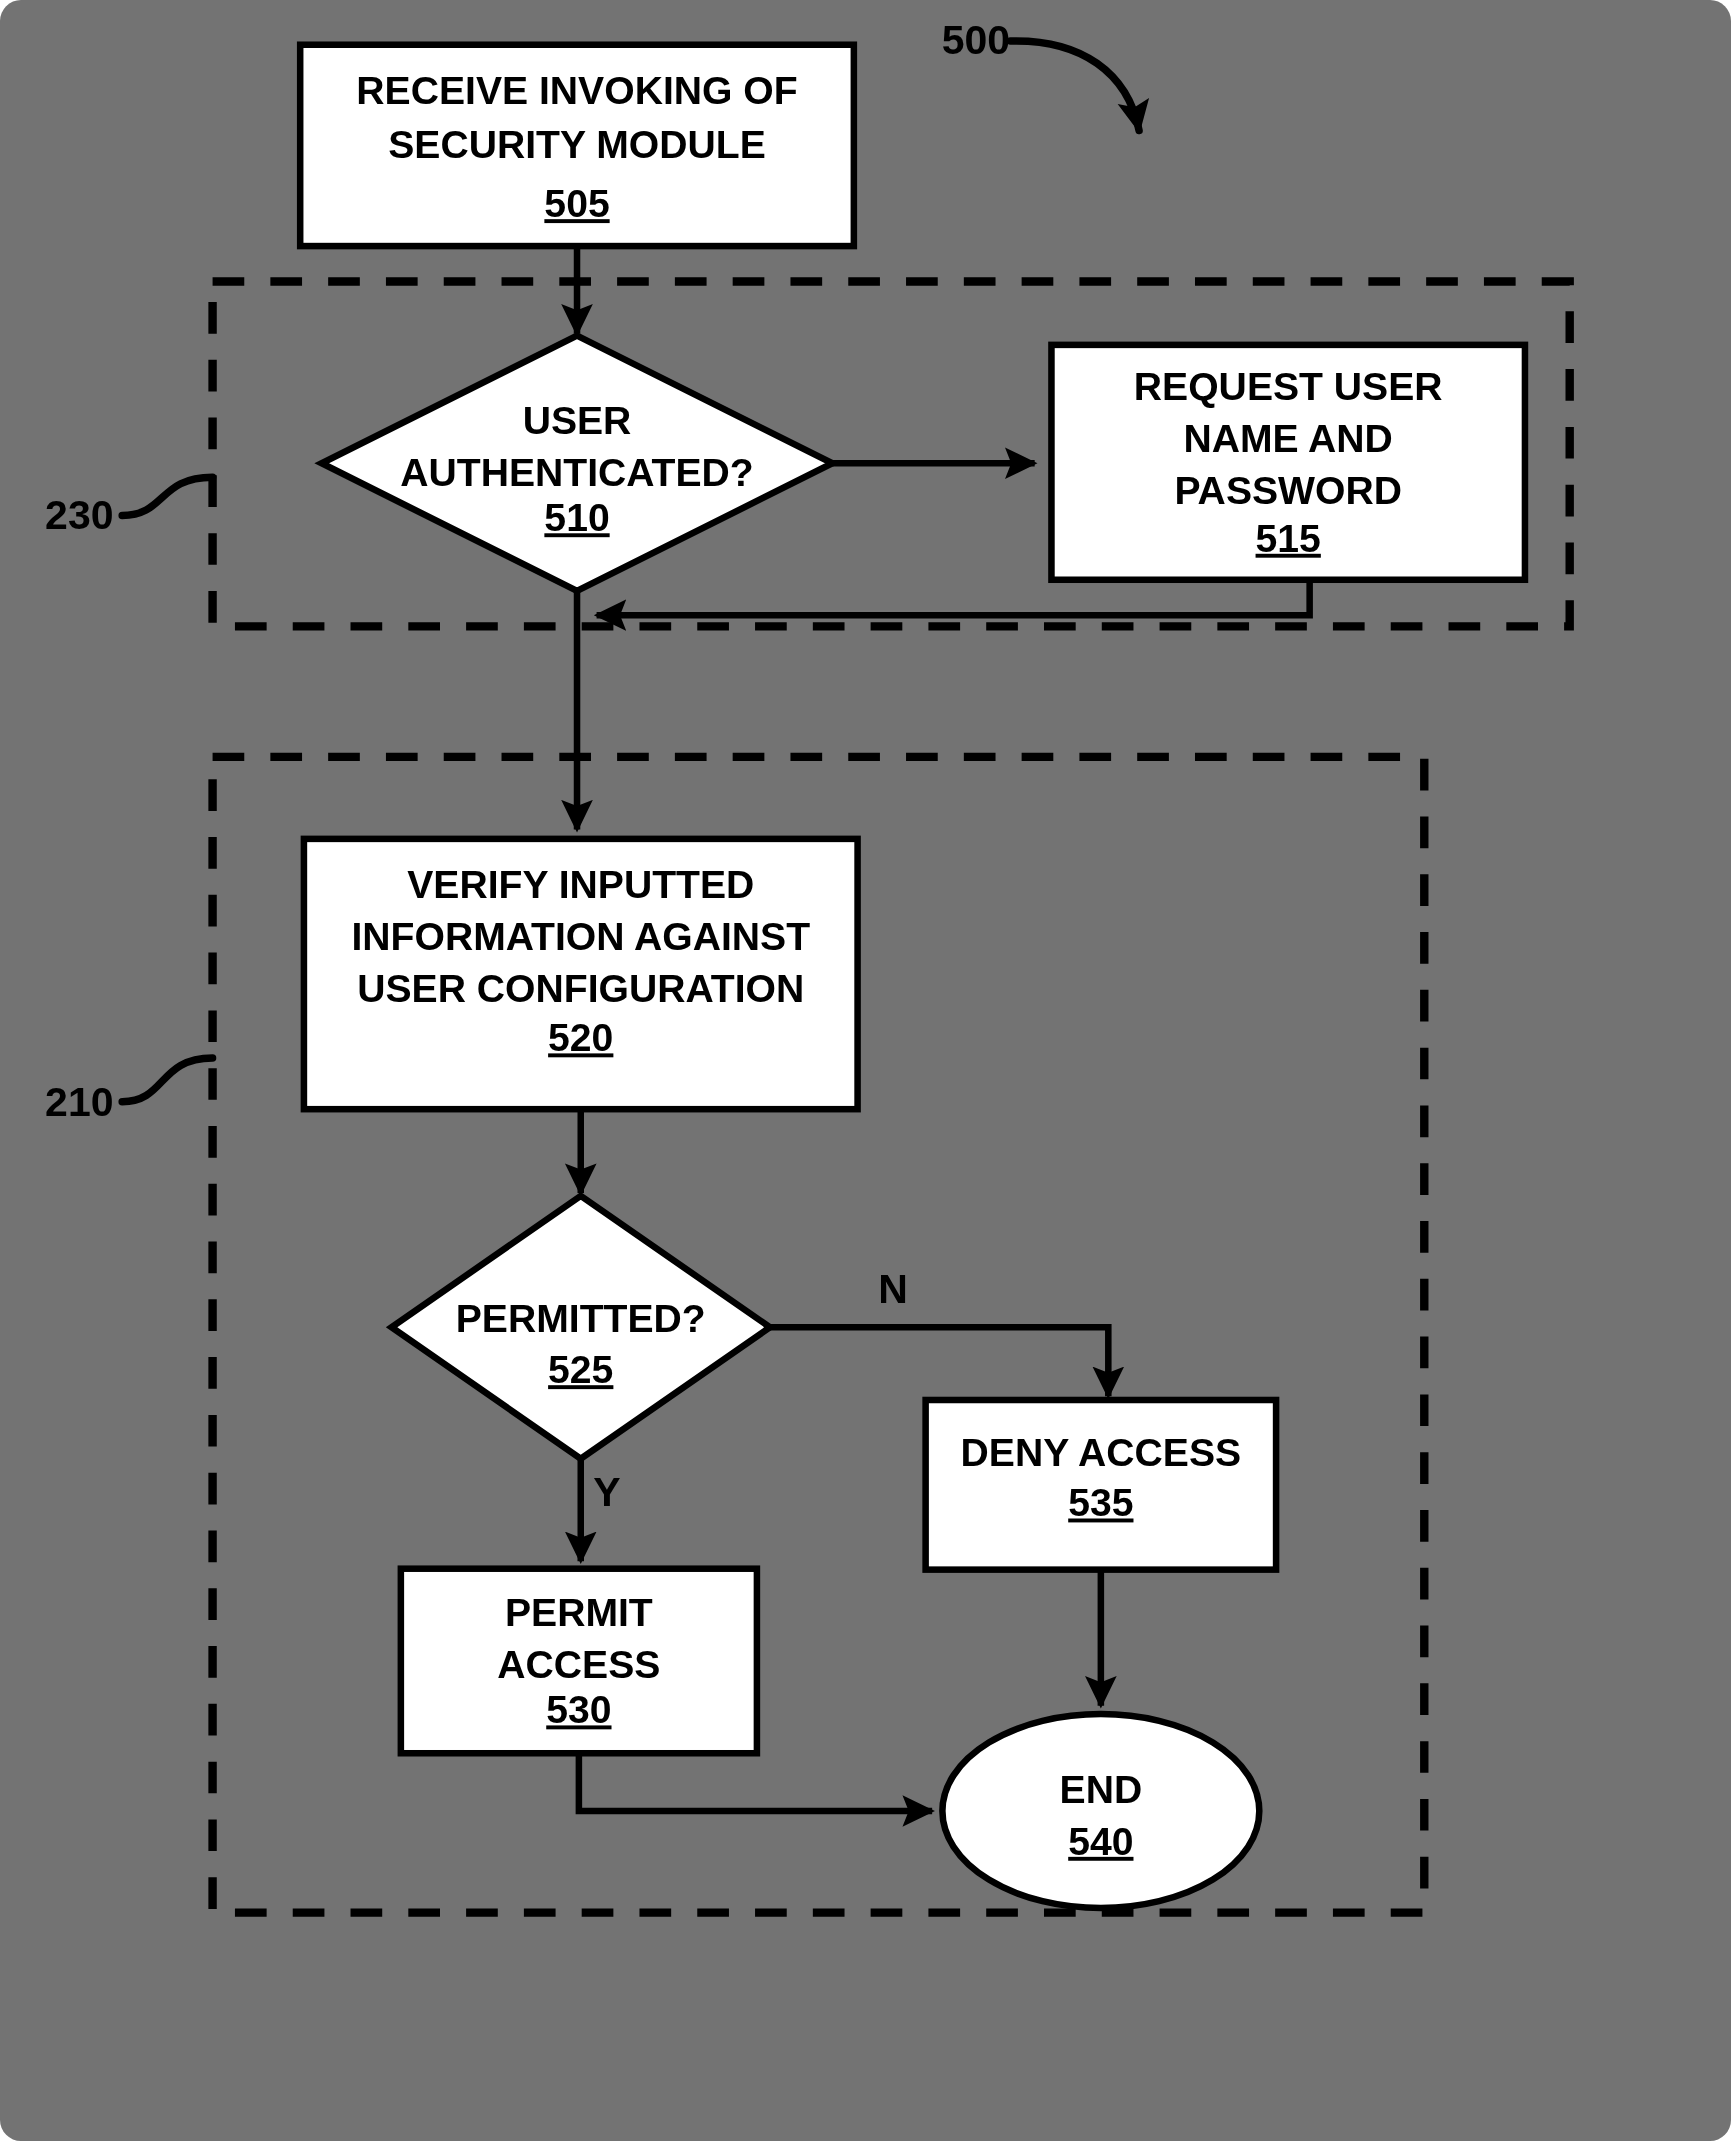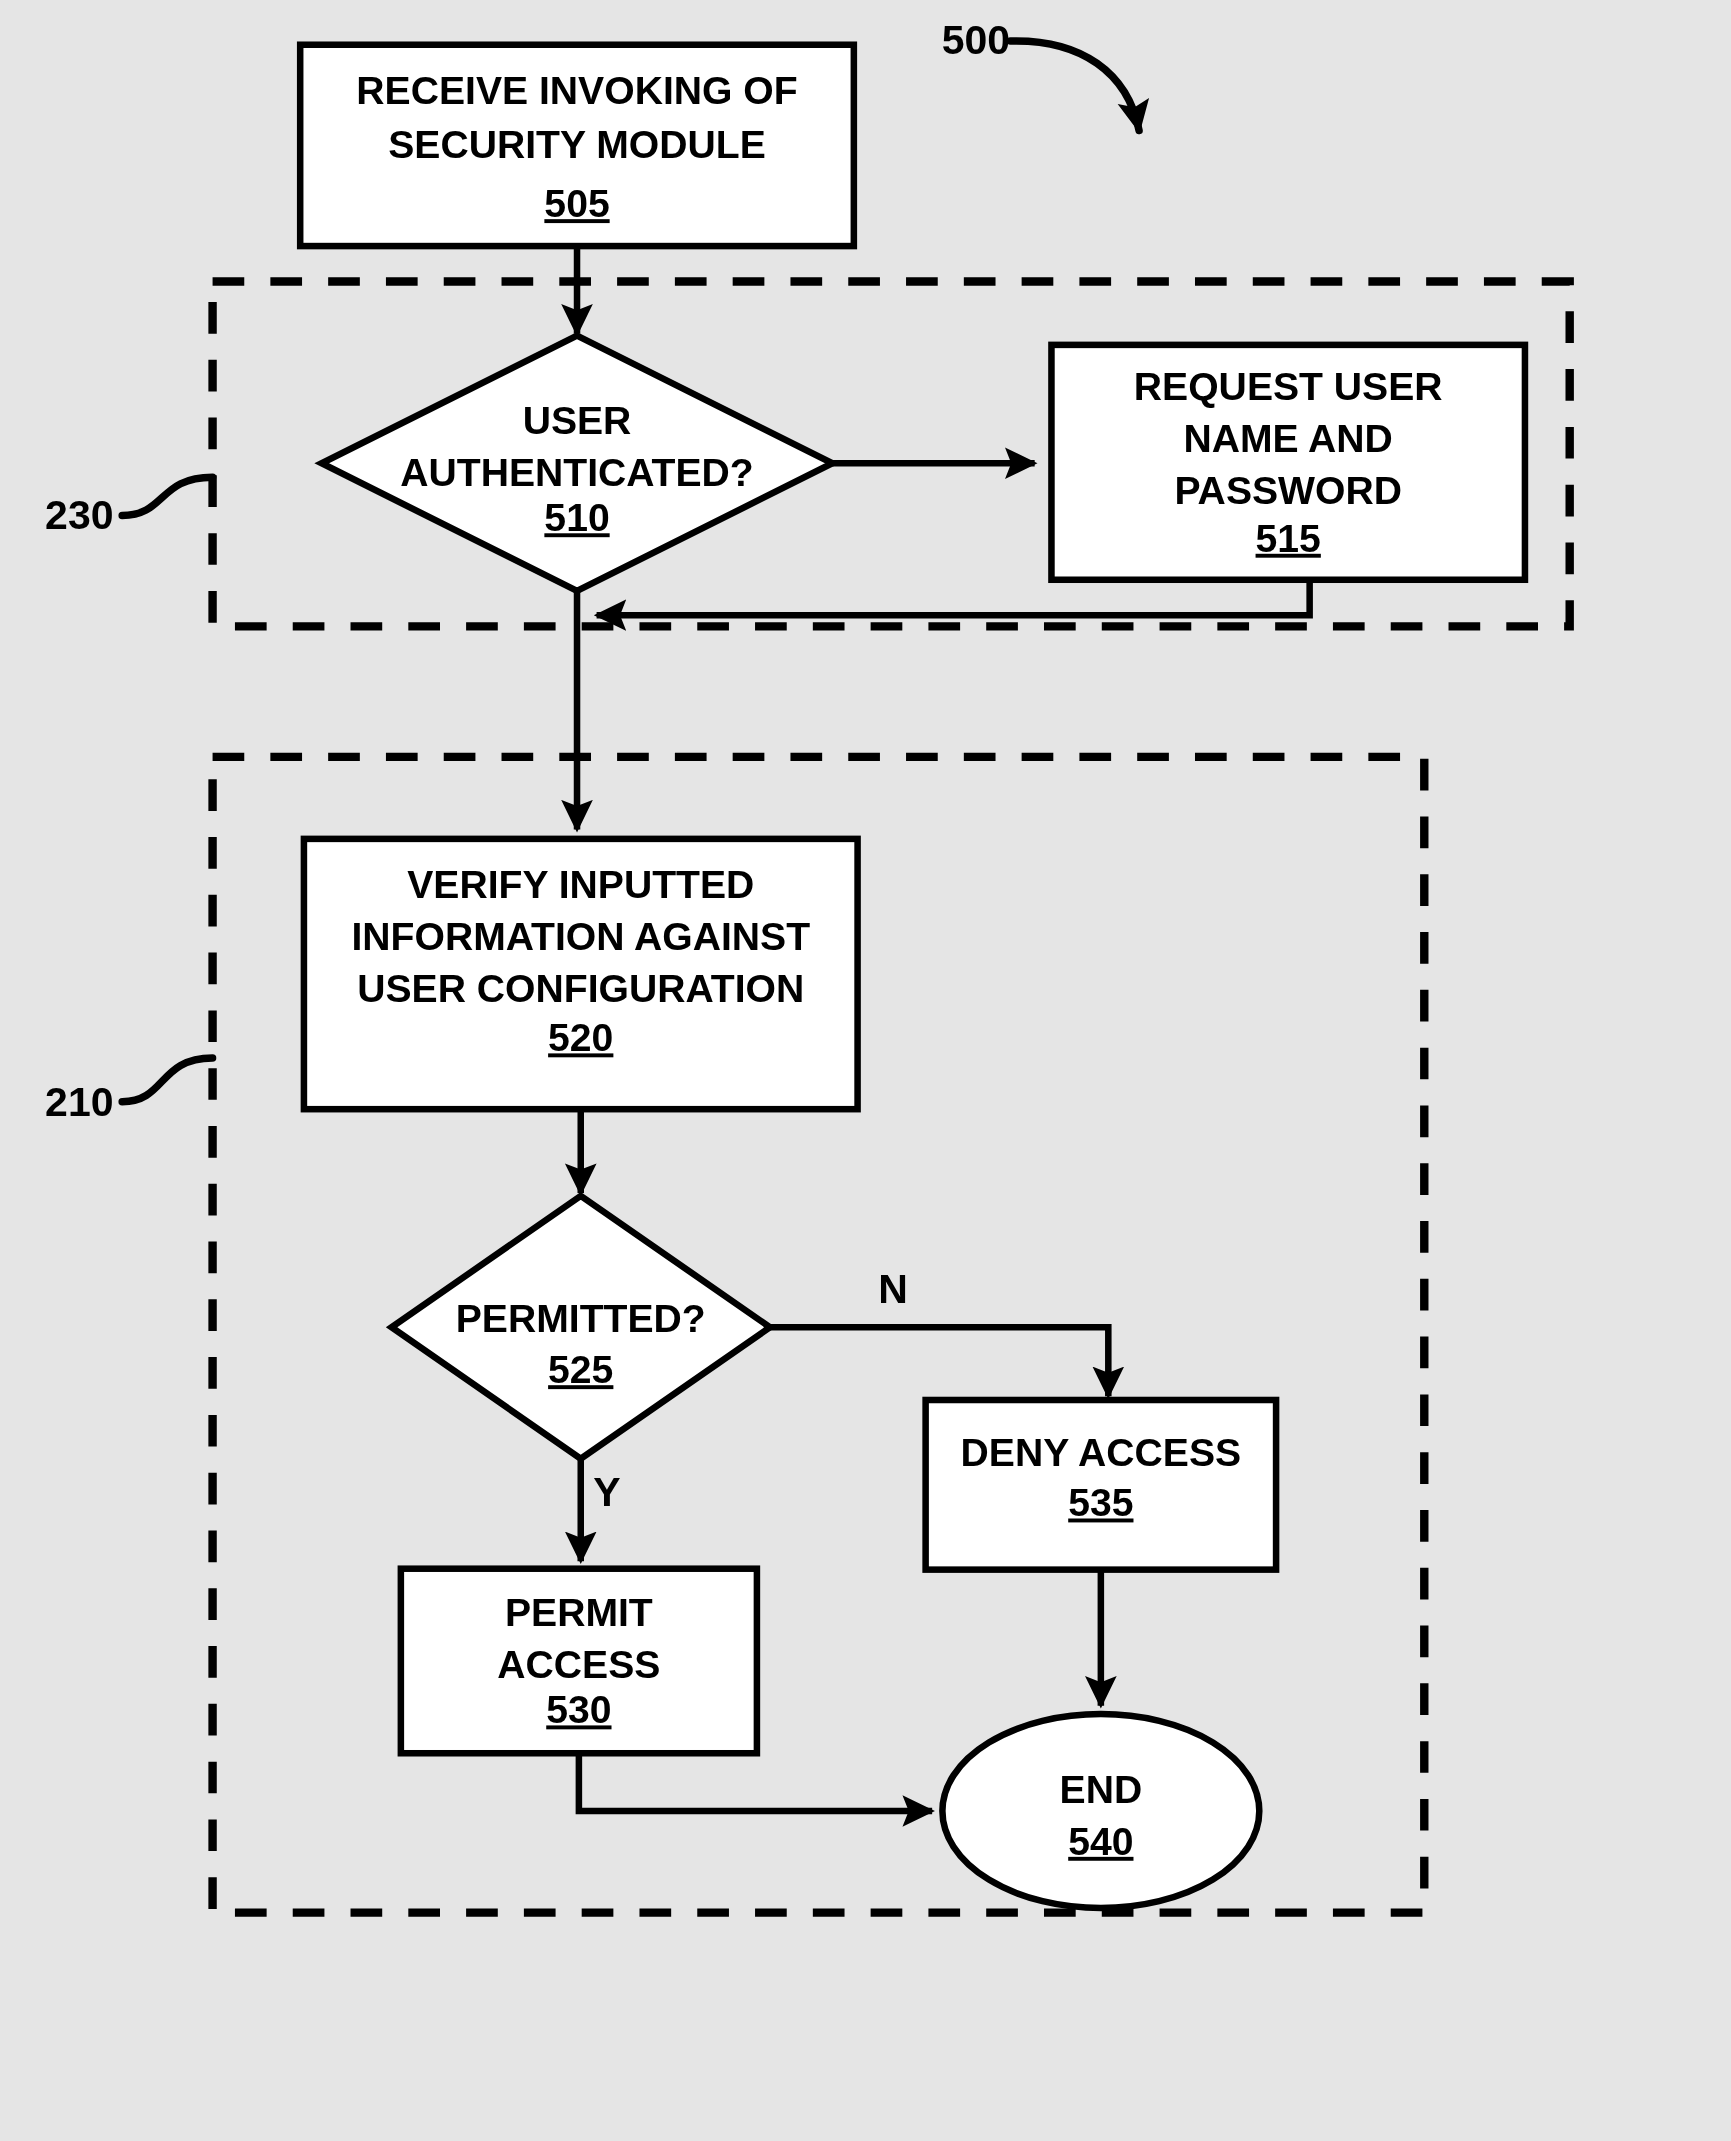--- a/index.html
+++ b/index.html
@@ -8,22 +8,23 @@
     padding: 0;
     background: #ffffff;
   }
   body {
     font-family: "Liberation Sans", sans-serif;
   }
   #figure-root {
     position: relative;
     width: 1731px;
     height: 2141px;
-    background: #e5e5e5;
+    background: #737373;
     overflow: hidden;
+    border-radius: 21px;
   }
   svg#flow-svg {
     position: absolute;
     top: 0;
     left: 0;
     width: 1731px;
     height: 2141px;
     display: block;
   }
   .node-text {

